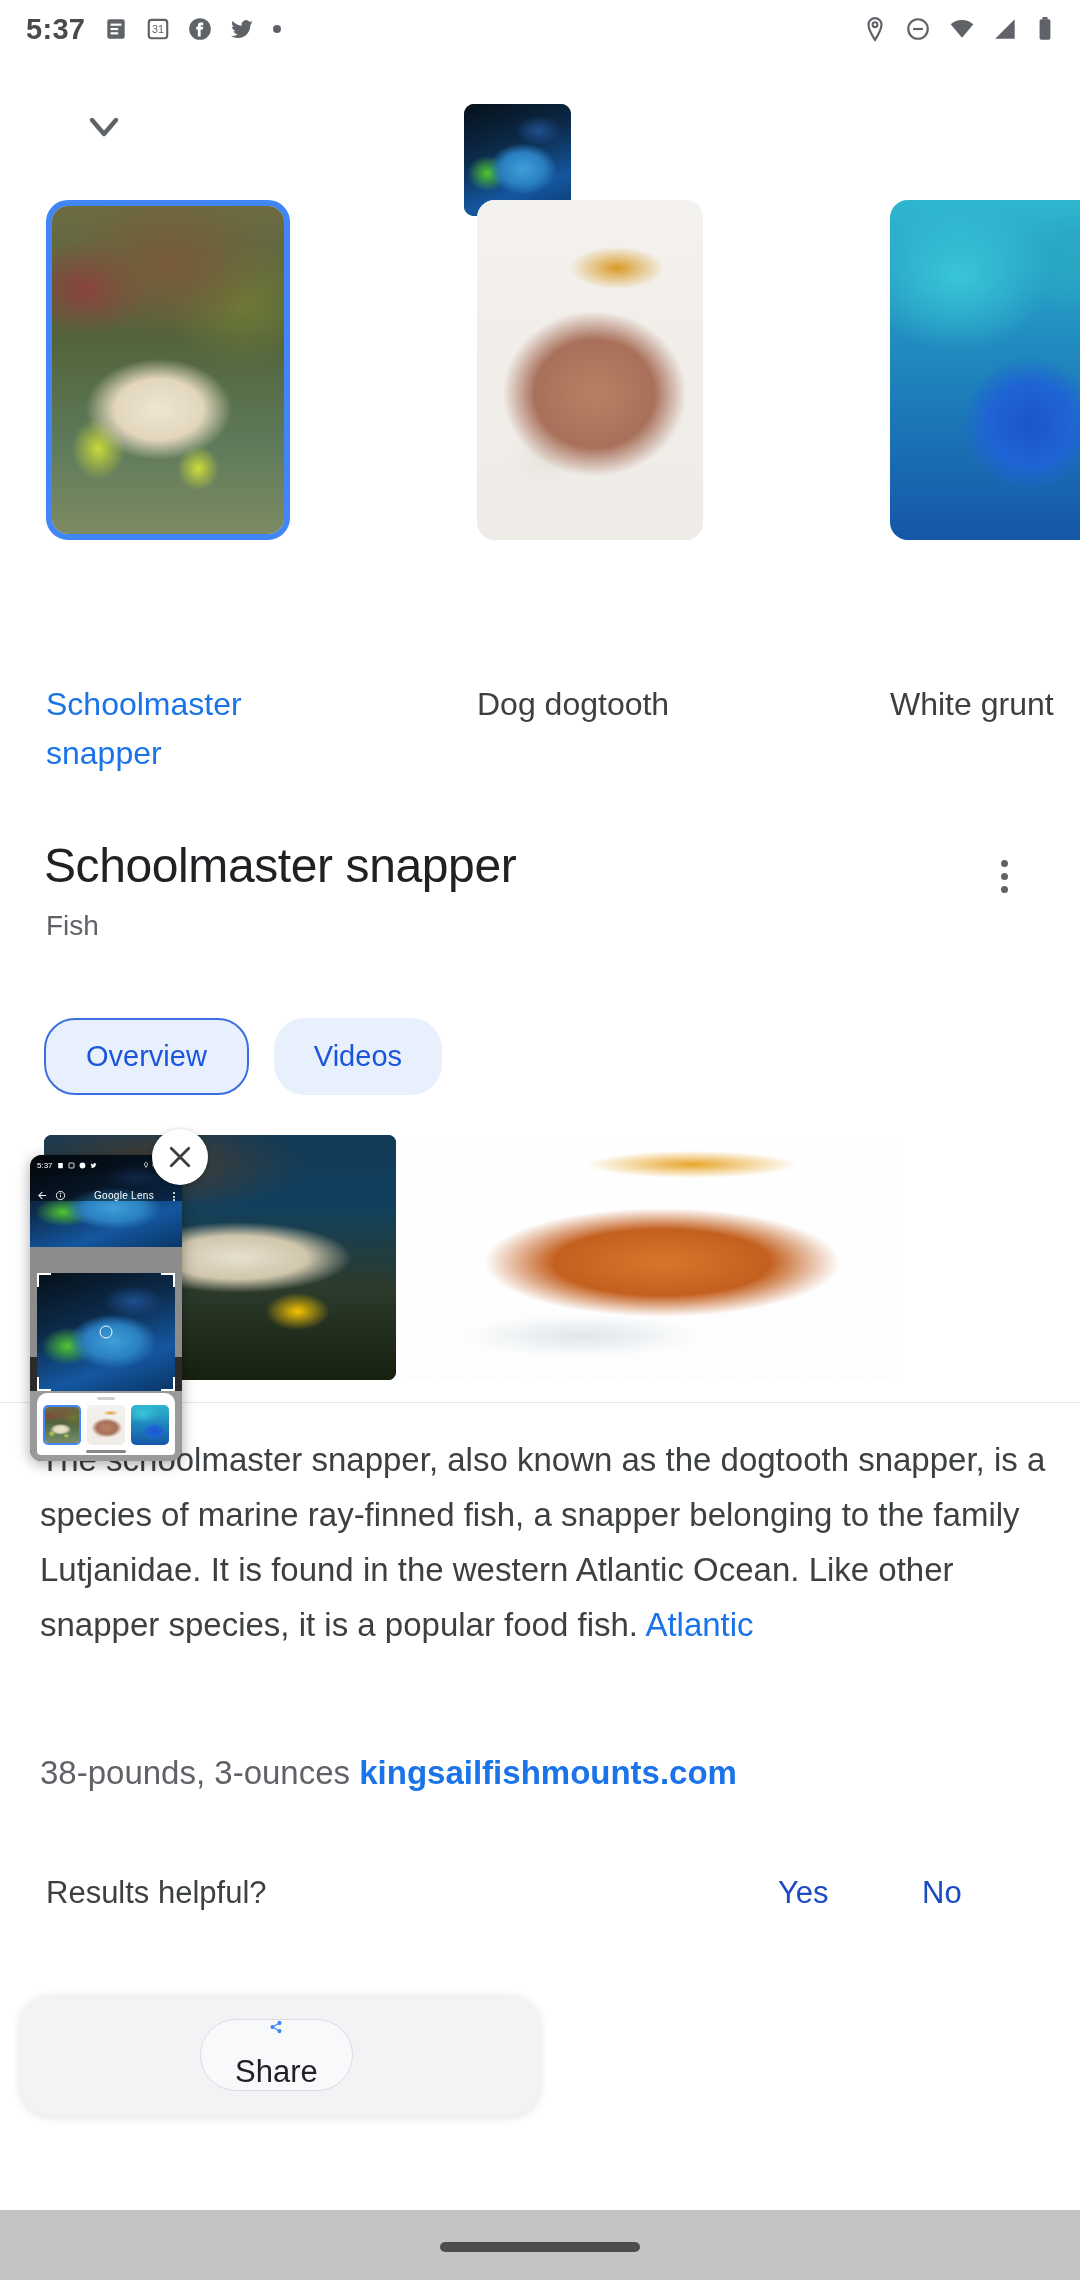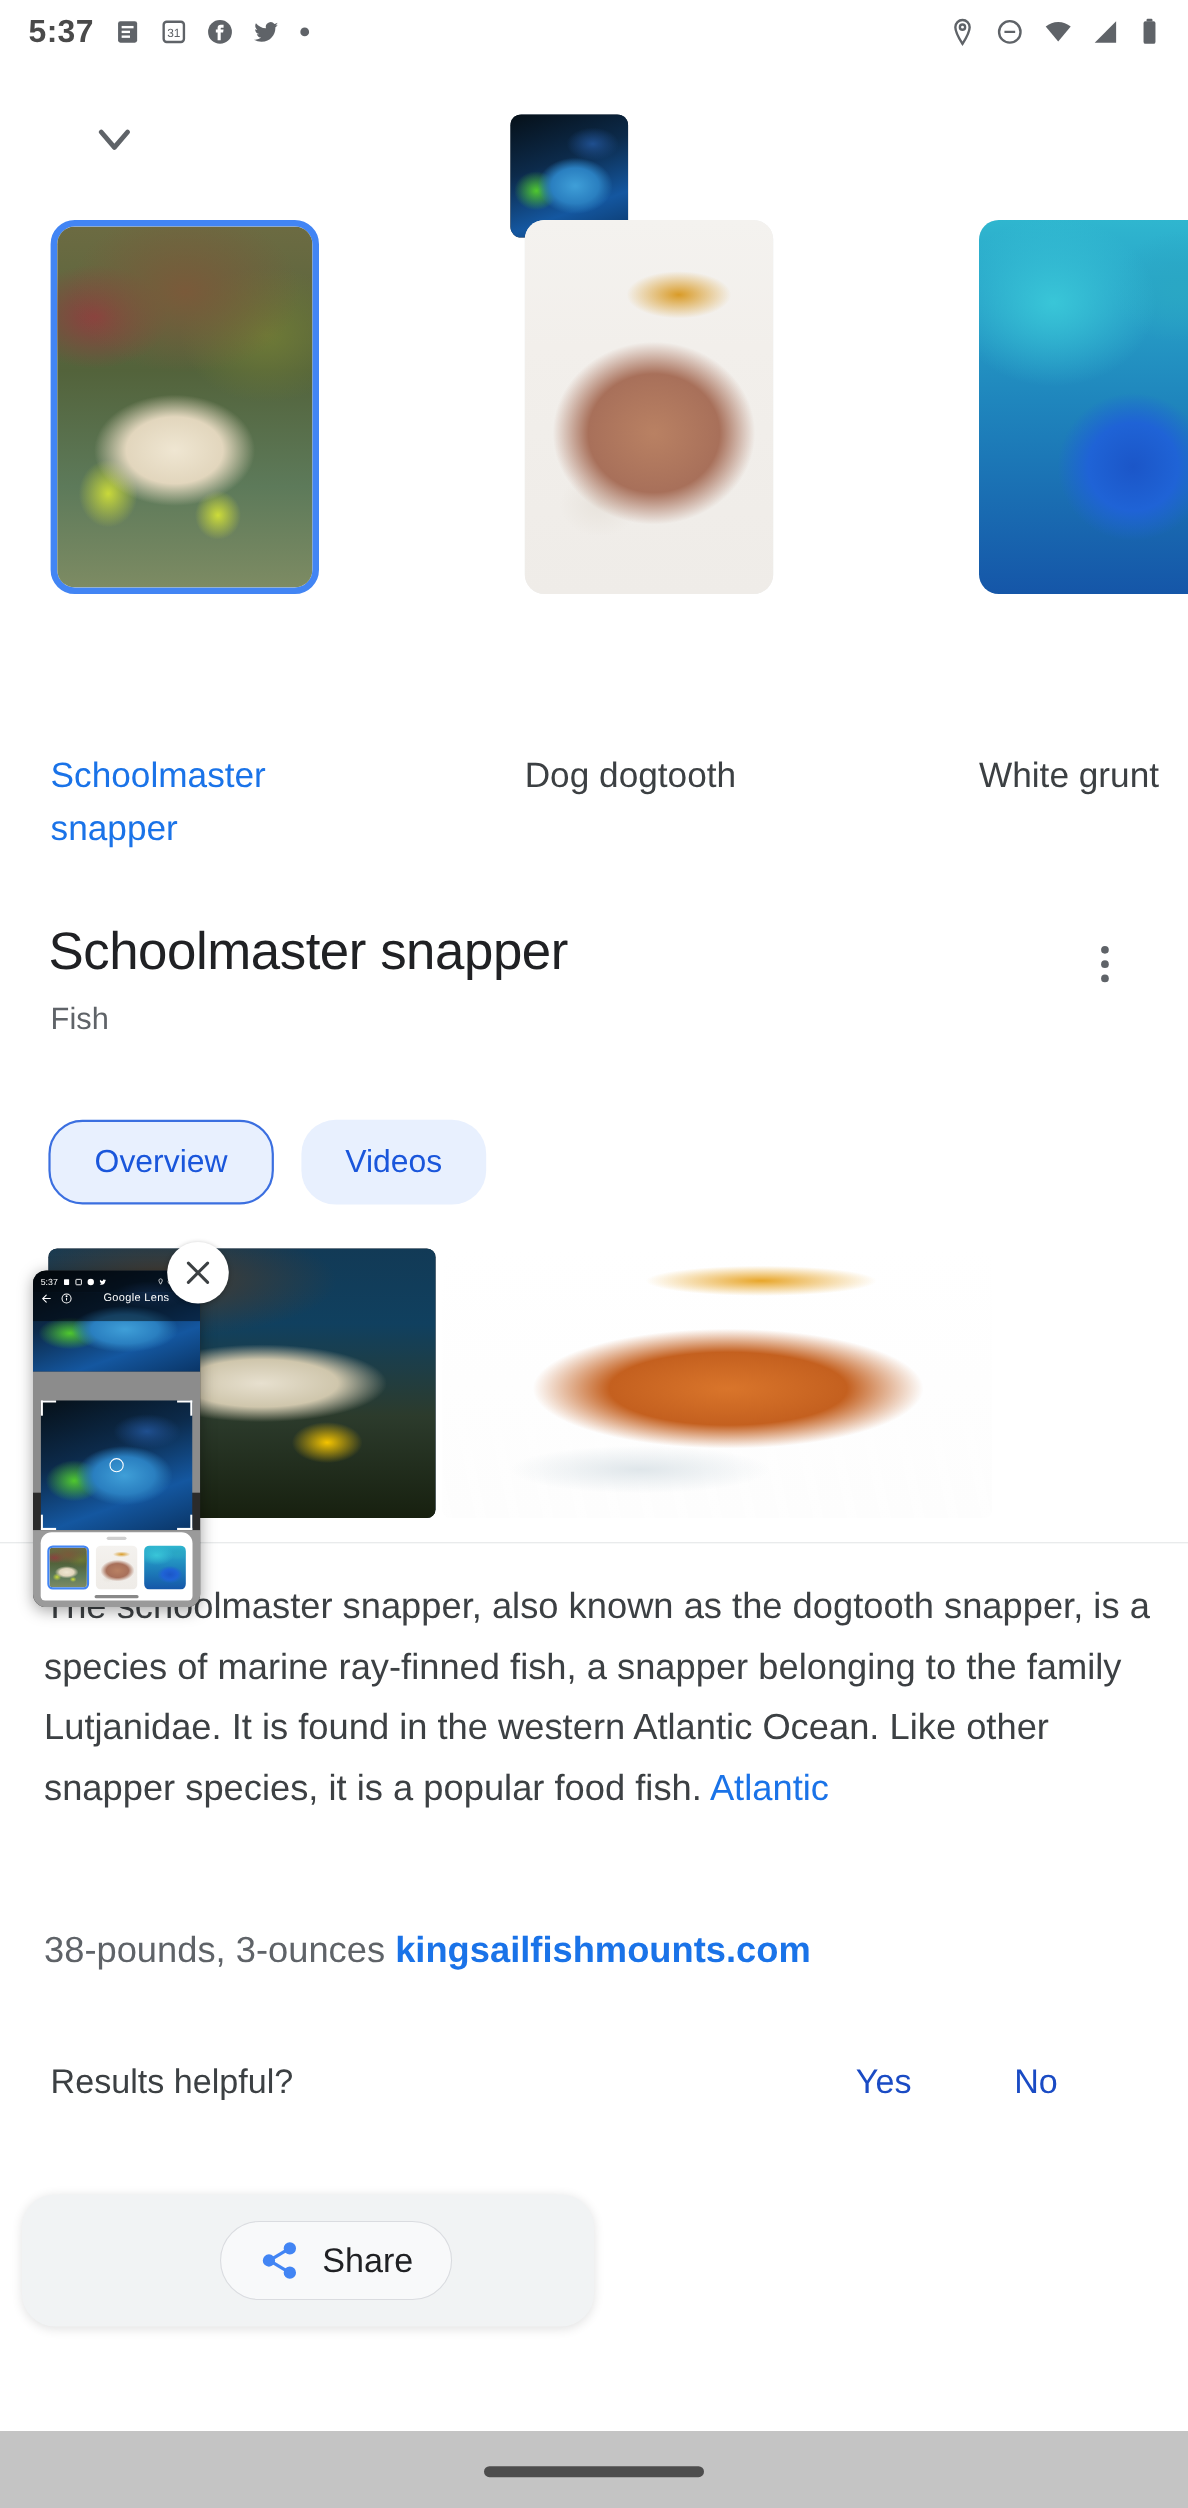--- a/index.html
+++ b/index.html
@@ -120,39 +120,39 @@
   .action-sheet {
     position:absolute; left:20px; top:1995px; width:520px; height:120px;
     background:#f1f3f4; border-radius:30px;
     box-shadow:0 2px 10px rgba(0,0,0,.12);
     display:flex; align-items:center; gap:22px; padding-left:180px;
   }
   .act-btn {
     height:72px; padding:0 34px; border-radius:36px;
     border:1.5px solid #dadce0; background:#f8f9fa;
     display:flex; align-items:center; gap:20px;
-    font-size:31px; color:#202124;
+    font-size:31px; color:#202124;flex-direction:column;
   }
 
   
   .pip {
     position:absolute; left:30px; top:1155px; width:152px; height:306px;
     border-radius:12px; overflow:hidden;
     box-shadow:0 3px 14px rgba(0,0,0,.35);
     background:#2b2b2b;
   }
   .pip-statusbar {
     position:absolute; left:0; top:0; width:100%; height:20px;
     display:flex; align-items:center; padding:0 7px; gap:4px;
     color:#fff; font-size:8px; background:rgba(0,0,0,.55);
   }
   .pip-sb-right { margin-left:auto; display:flex; gap:3px; align-items:center; }
   .pip-appbar {
     position:absolute; left:0; top:20px; width:100%; height:26px;
-    display:flex; align-items:flex-start; padding:0 7px;
+    display:flex; align-items:flex-end; padding:0 7px;
     color:#fff; font-size:10px; background:rgba(0,0,0,.5);
   }
   .pip-appbar .t { margin-left:28px; letter-spacing:.3px; }
   .pip-appbar .dots { margin-left:auto; display:flex; flex-direction:column; gap:1.5px; }
   .pip-appbar .dots i { width:2px;height:2px;background:#fff;border-radius:50%; display:block;}
   .pip-photo-top { position:absolute; left:0; top:0; width:100%; height:92px; }
   .pip-mid { position:absolute; left:0; top:92px; width:100%; height:110px; background:#8c8c8c; }
   .pip-crop {
     position:absolute; left:7px; top:118px; width:138px; height:118px;
     overflow:hidden;

